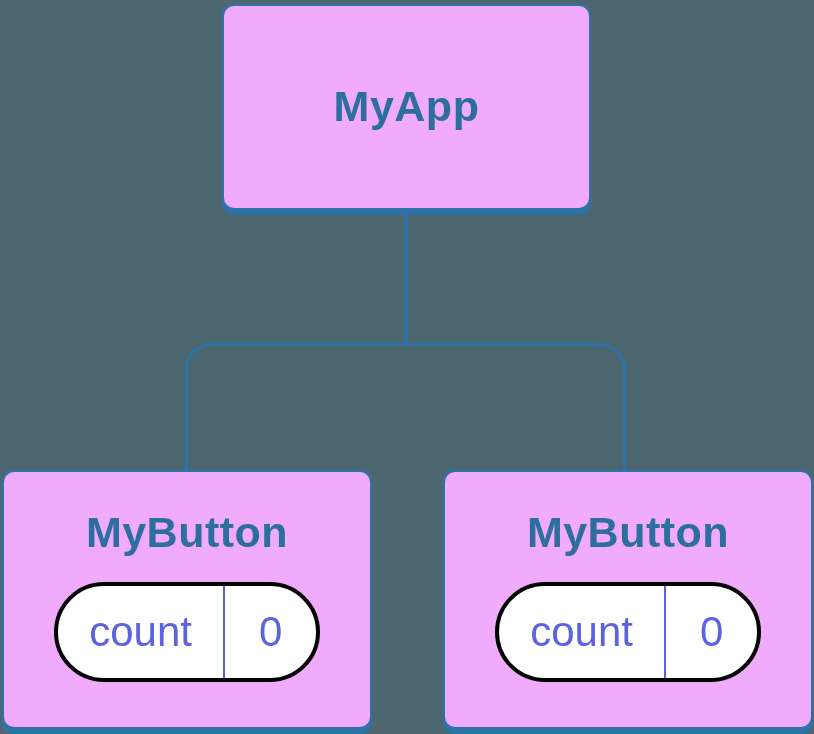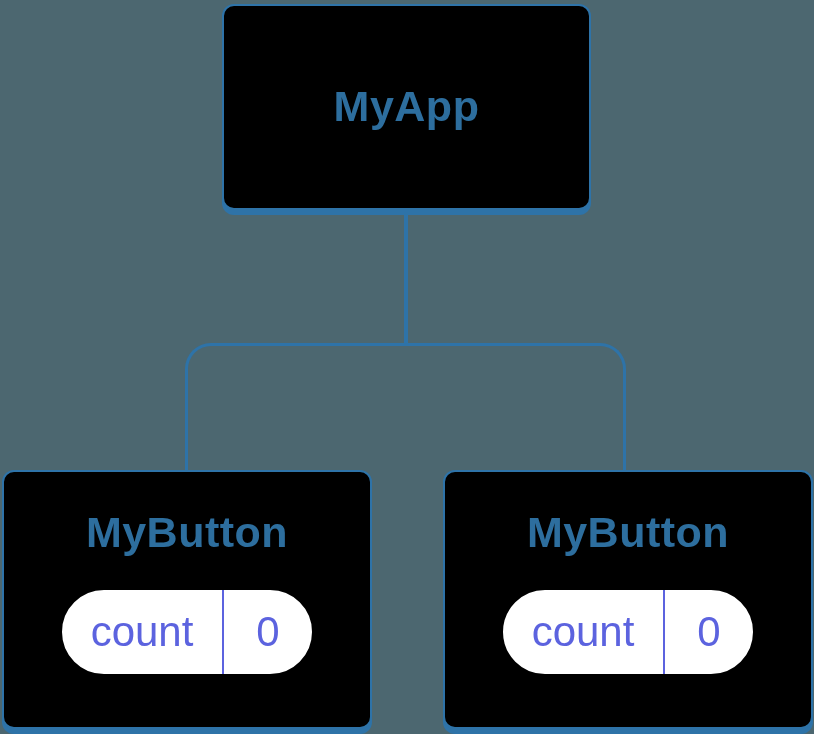--- a/index.html
+++ b/index.html
@@ -39,21 +39,21 @@
     border: 3px solid #2E73A8;
     border-bottom: none;
     border-radius: 26px 26px 0 0;
     box-sizing: border-box;
     z-index: 0;
   }
 
   
   .box {
     position: absolute;
-    background: #000000;
+    background: #f0abfc;
     border: 2px solid #2E73A8;
     border-radius: 12px;
     box-shadow: 0 5px 0 #2E73A8;
     box-sizing: border-box;
     z-index: 1;
   }
   .root-box {
     left: 222px;
     top: 4px;
     width: 369px;
@@ -83,21 +83,21 @@
   }
   .child-box .node-label {
     margin-top: 37px;
   }
 
   
   .pill {
     margin-top: 26px;
     width: 266px;
     height: 100px;
-    border: 8px solid #000000;
+    border: 4px solid #000000;
     border-radius: 60px;
     box-sizing: border-box;
     display: flex;
     color: #5C63DF;
     font-size: 42px;
     font-weight: 400;
     background: #FFFFFF;
   }
   .pill-key {
     width: 64%;

